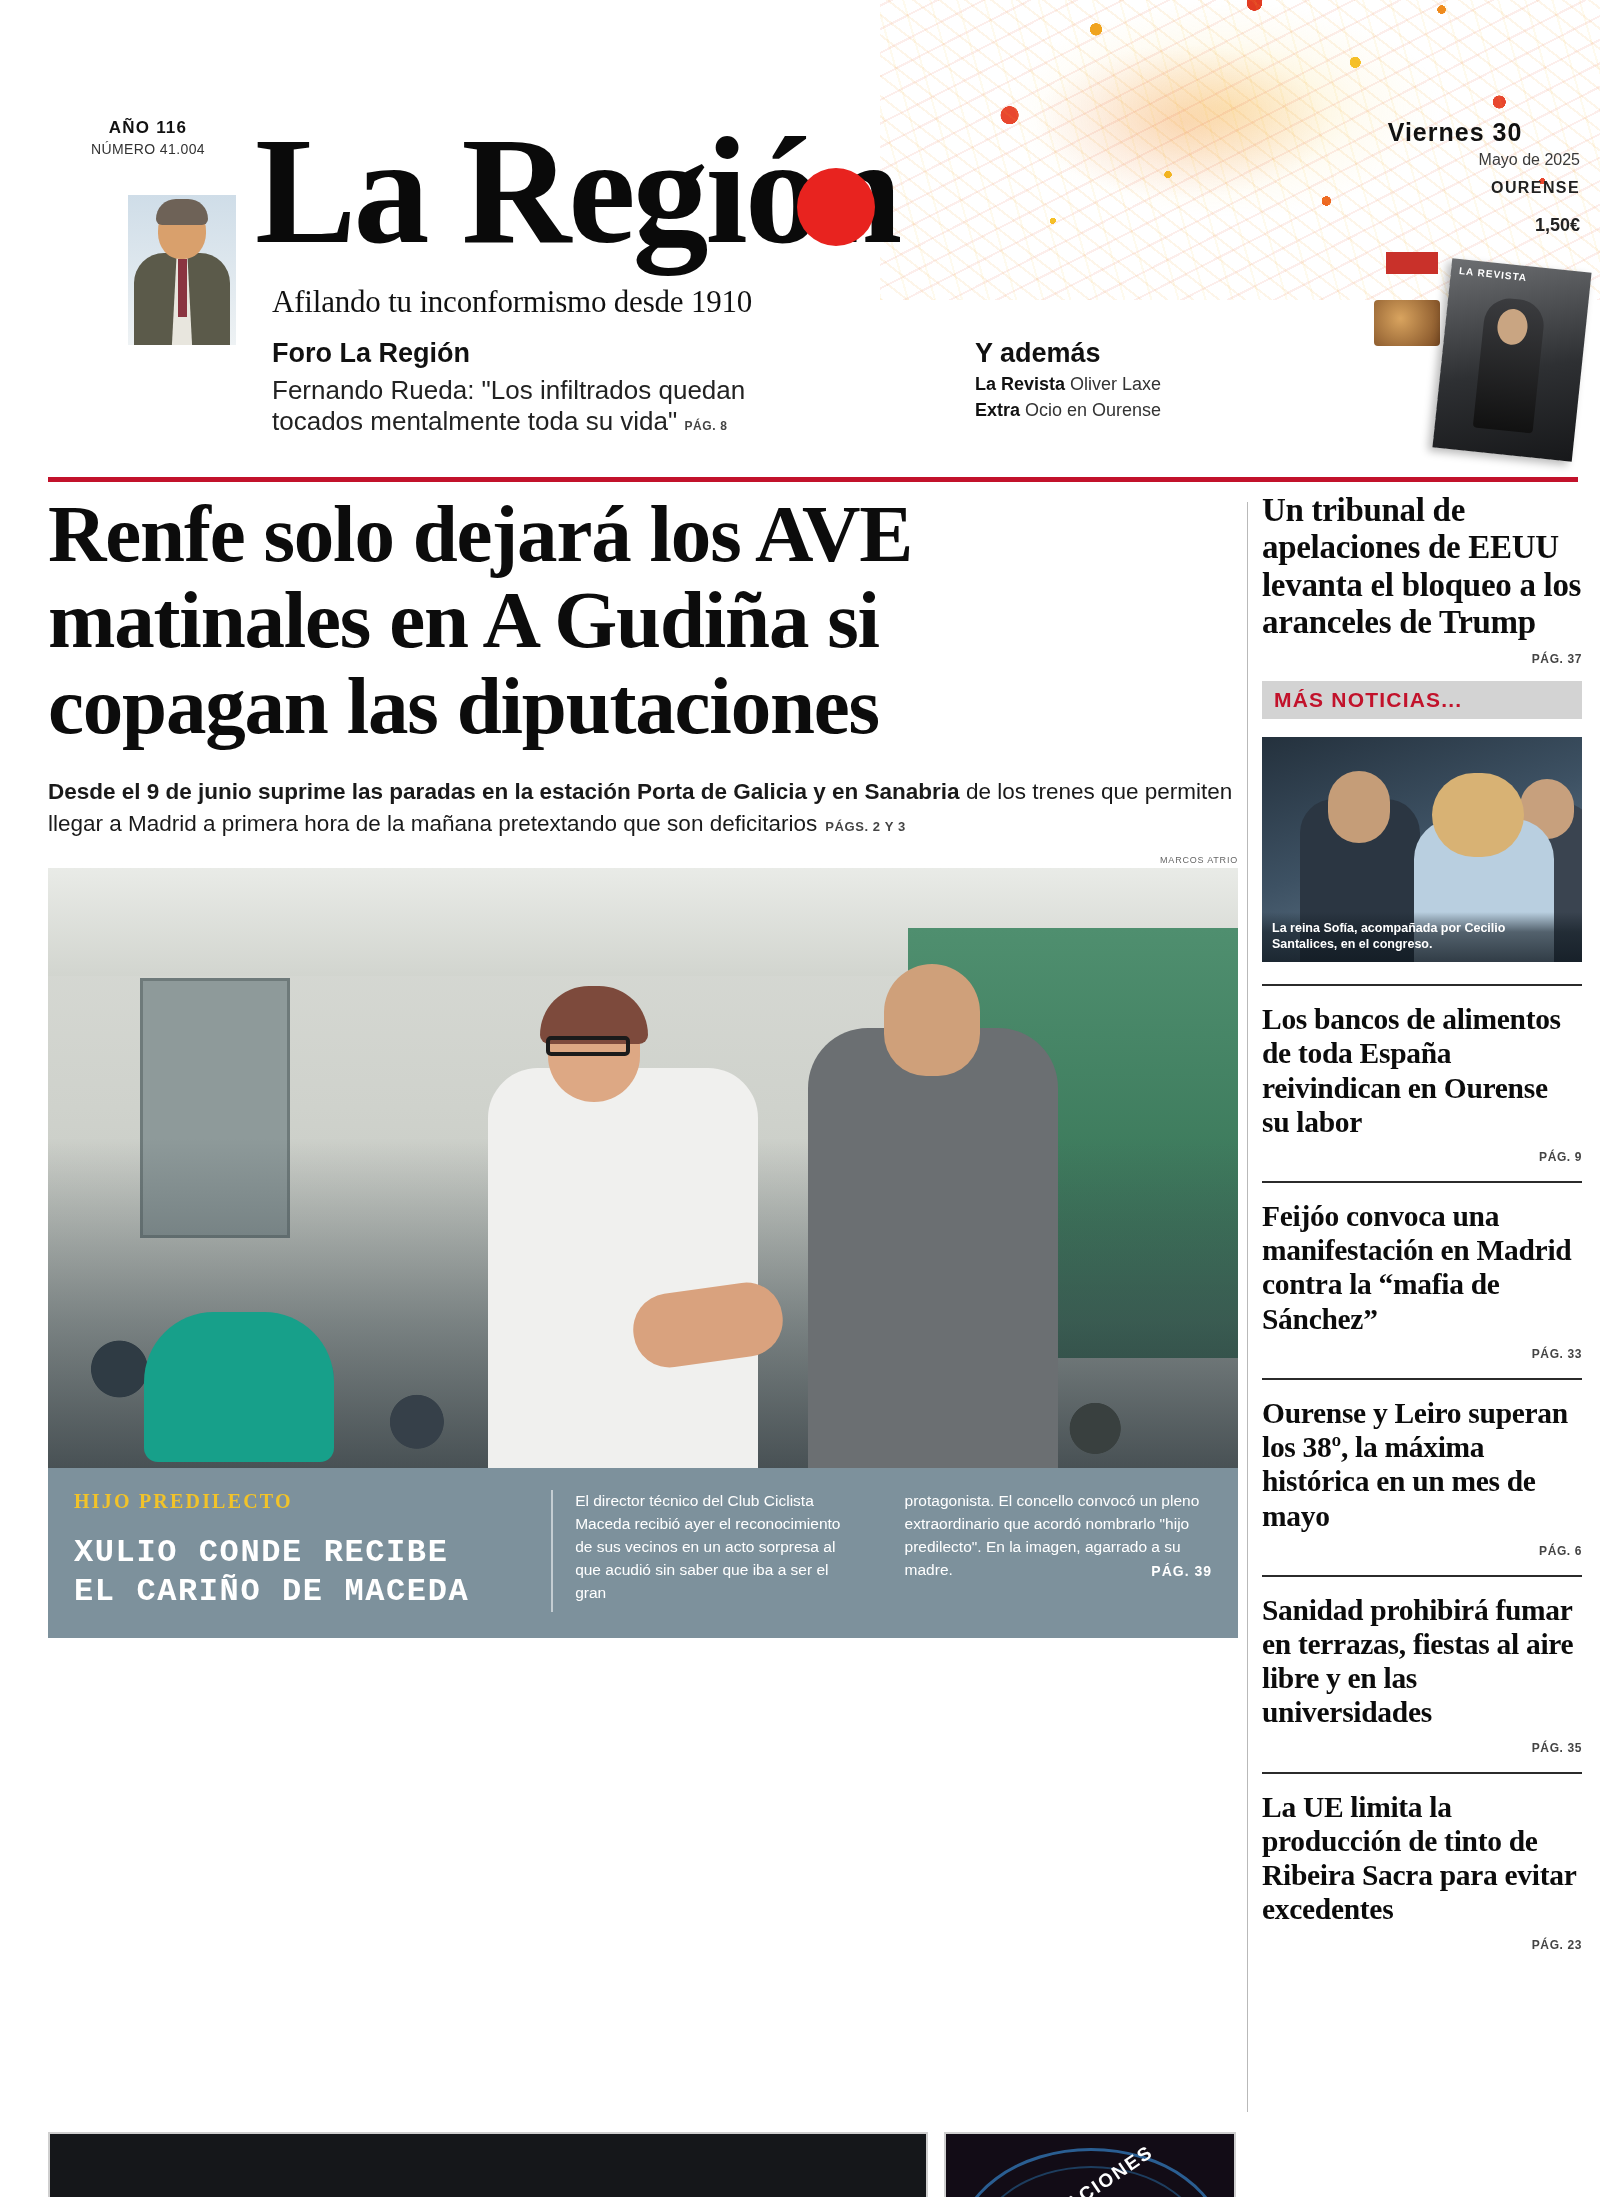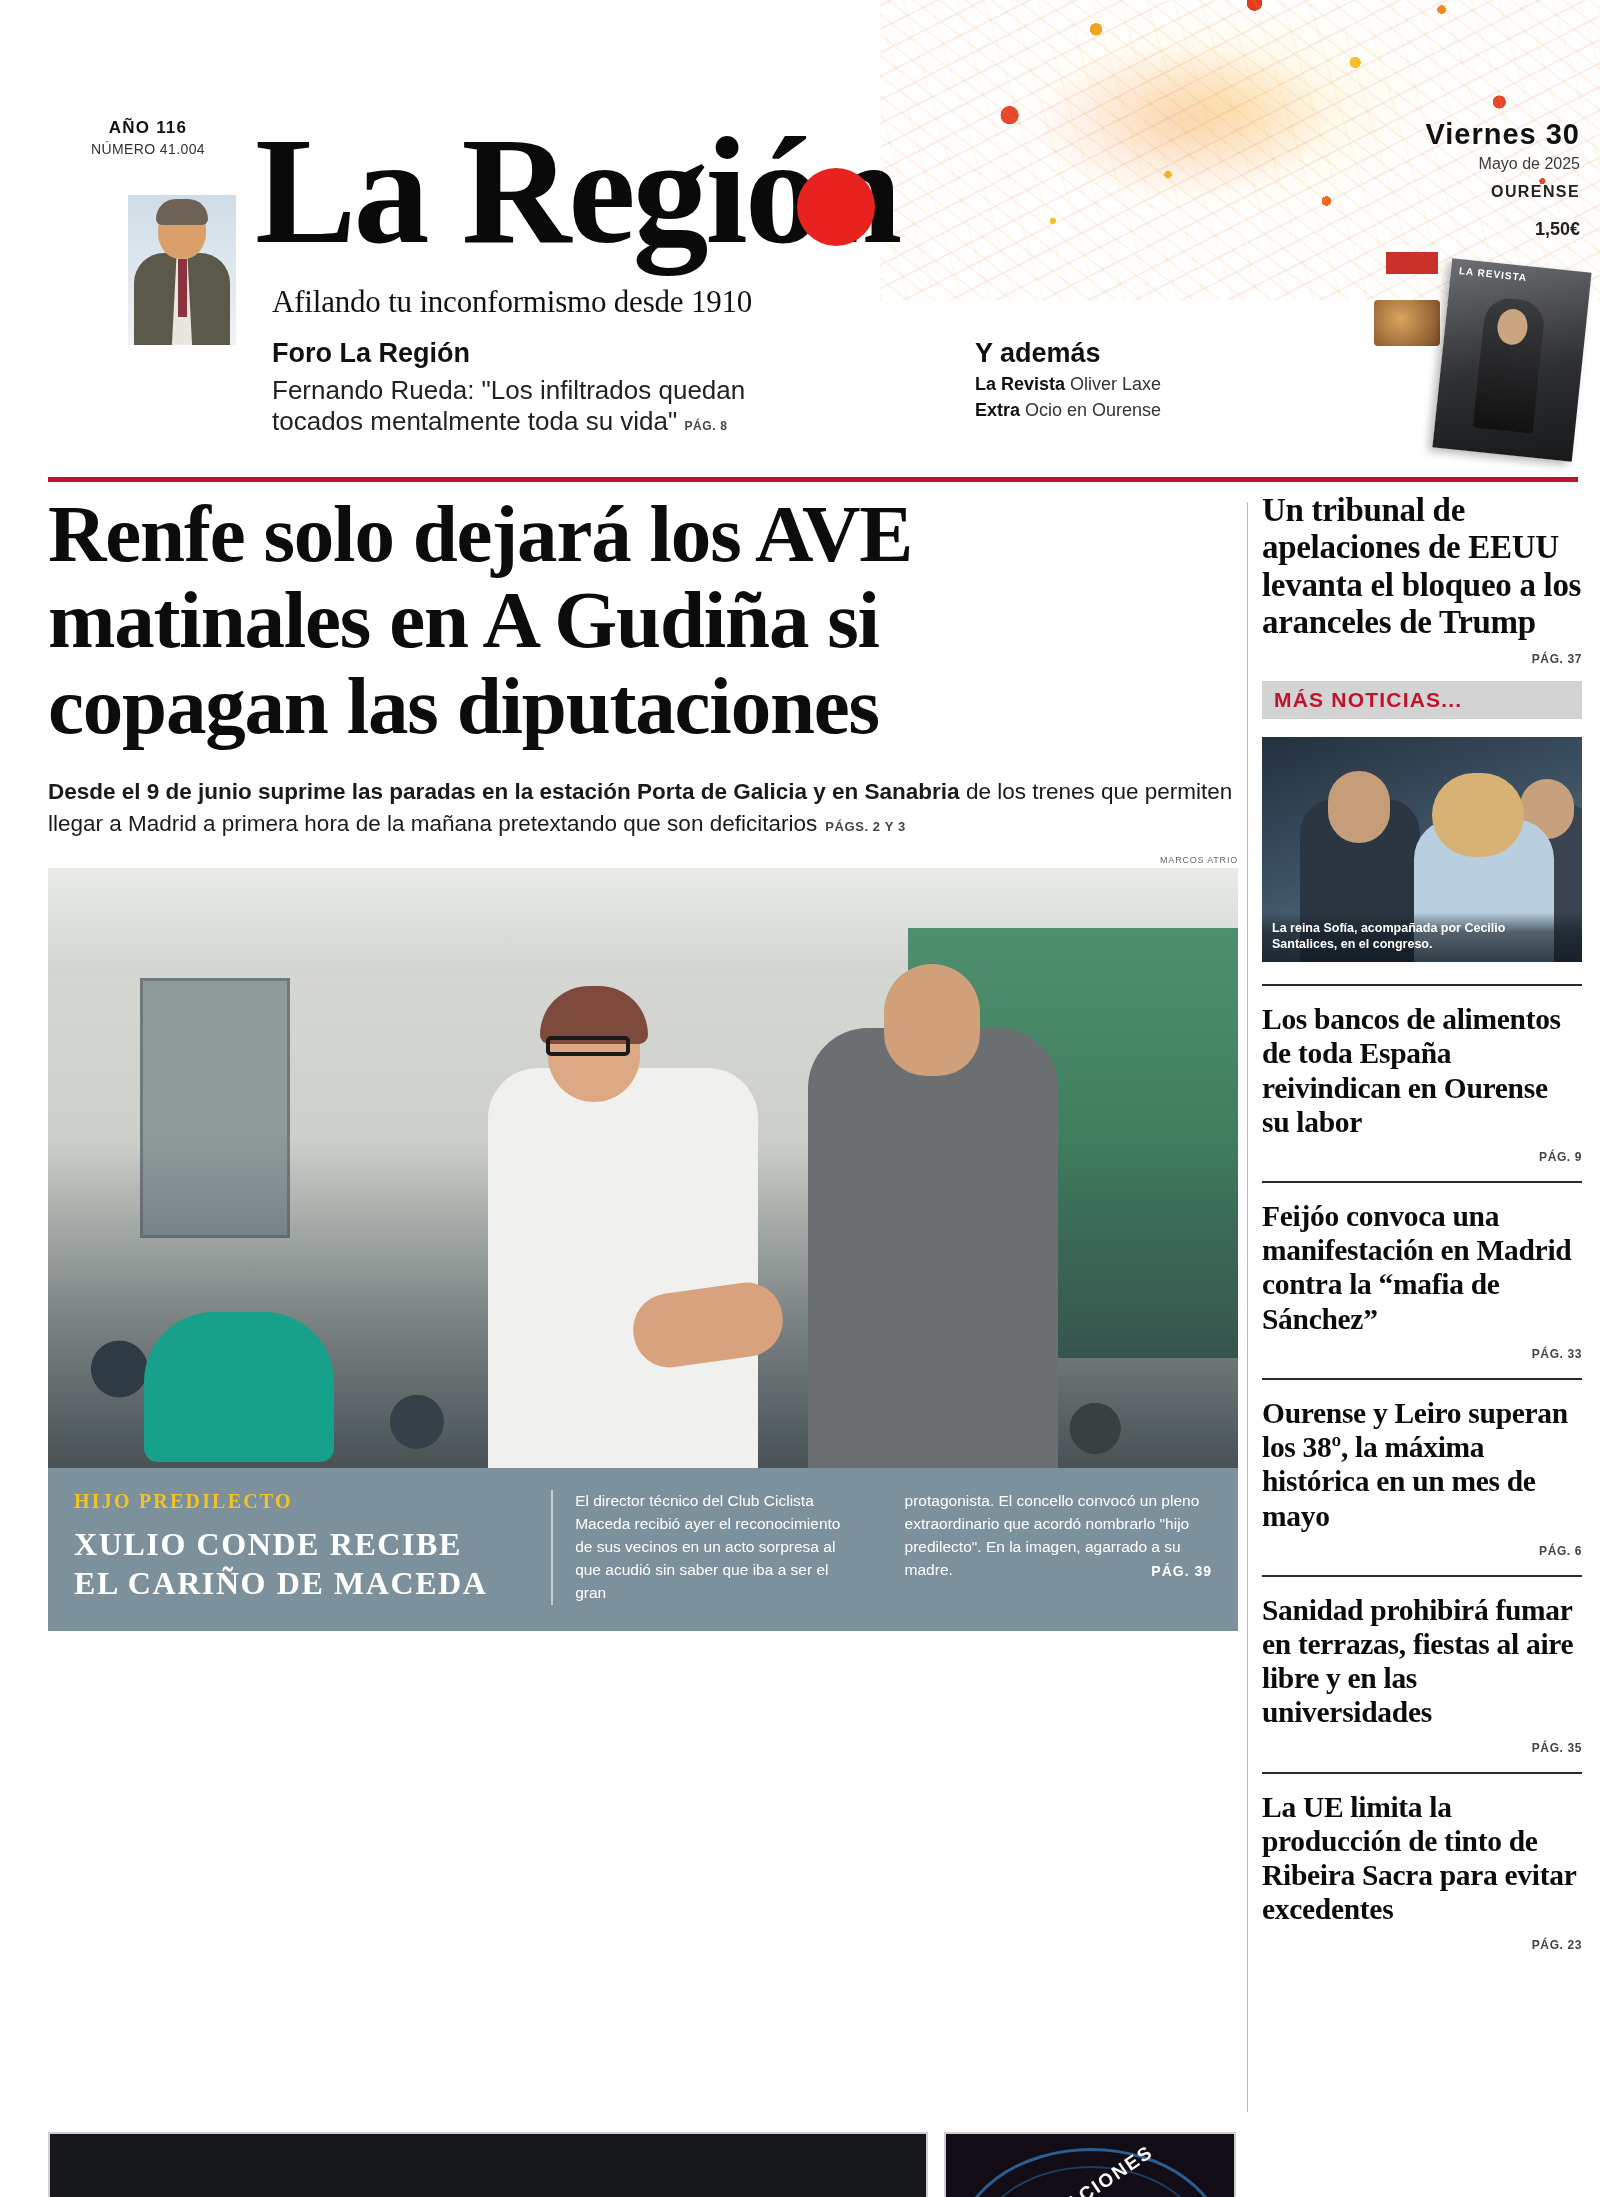--- a/index.html
+++ b/index.html
@@ -60,21 +60,21 @@
   .title .dot-o {
     position:absolute; left:542px; top:48px; width:78px; height:78px; border-radius:50%;
     background:#e8231f;
   }
   .tagline {
     position:absolute; left:272px; top:284px;
     font-family:"Liberation Serif", serif; font-size:31px; color:#111; letter-spacing:-0.2px;
   }
 
   .date-block { position:absolute; right:20px; top:118px; width:250px; text-align:right; }
-  .date-block .dow { font-family:"Liberation Sans",sans-serif; font-weight:700; font-size:29px; color:#111; letter-spacing:1px; }
+  .date-block .dow { font-family:"Liberation Sans",sans-serif; font-weight:700; font-size:25px; color:#111; letter-spacing:1px;text-align:center; }
   .date-block .md  { font-family:"Liberation Sans",sans-serif; font-size:16px; color:#3a3a3a; margin-top:4px; }
   .date-block .city{ font-family:"Liberation Sans",sans-serif; font-weight:700; font-size:16px; color:#222; letter-spacing:1.4px; margin-top:10px; }
   .date-block .price{ font-family:"Liberation Sans",sans-serif; font-weight:700; font-size:18px; color:#222; margin-top:18px; }
 
   .foro { position:absolute; left:272px; top:338px; width:640px; }
   .foro .kicker { font-family:"Liberation Sans",sans-serif; font-weight:700; font-size:27px; color:#111; }
   .foro .txt { font-family:"Liberation Sans",sans-serif; font-size:26px; line-height:1.2; color:#222; margin-top:6px; }
   .pg { font-family:"Liberation Sans",sans-serif; font-weight:700; font-size:12px; color:#444; letter-spacing:.6px; }
 
   .yademas { position:absolute; left:975px; top:338px; width:330px; }
@@ -134,21 +134,21 @@
   .mp-woman-head { position:absolute; left:500px; top:130px; width:92px; height:104px; border-radius:46px; background:#dda884; }
   .mp-woman-hair { position:absolute; left:492px; top:118px; width:108px; height:58px; border-radius:54px 54px 10px 10px; background:#7d4a3c; }
   .mp-glasses { position:absolute; left:498px; top:168px; width:84px; height:20px; border:4px solid #1b1b1b; border-radius:5px; }
   .mp-hands { position:absolute; left:585px; top:420px; width:150px; height:74px; background:#d9a27e; border-radius:36px; transform:rotate(-8deg); }
   .mp-skirt { position:absolute; left:455px; top:430px; width:245px; height:170px; background:linear-gradient(160deg,#9fb7c9,#6d8ea8 50%,#4b6c86); }
 
   
   .capbar { position:relative; width:1190px; background:#7d919c; display:flex; padding:22px 26px 26px 26px; }
   .capbar .left { width:480px; padding-right:20px; border-right:2px solid rgba(255,255,255,.55); }
   .capbar .kicker { font-family:Liberation Serif, serif; font-weight:700; font-size:20px; color:#f2c329; letter-spacing:2.2px; }
-  .capbar .bigtitle { margin-top:12px; font-family:Liberation Serif, serif; font-weight:700; font-size:32px; line-height:1.22; color:#fff; letter-spacing:1.6px; }
+  .capbar .bigtitle { margin-top:20px; font-family:Liberation Mono, monospace; font-weight:700; font-size:32px; line-height:1.22; color:#fff; letter-spacing:1.6px; }
   .capbar .mid { width:330px; padding:0 22px; font-family:"Liberation Sans",sans-serif; font-size:15.5px; line-height:1.48; color:#fff; }
   .capbar .right { width:330px; padding-left:22px; font-family:"Liberation Sans",sans-serif; font-size:15.5px; line-height:1.48; color:#fff; position:relative; }
   .capbar .right .pgwhite { font-weight:700; font-size:14px; color:#fff; letter-spacing:1px; float:right; margin-top:2px; }
 
   
   .r-head {
     font-family:"Liberation Serif",serif; font-weight:700; font-size:33px; line-height:1.13;
     letter-spacing:-0.3px; color:#0c0c0c;
   }
   .r-head.small { font-size:29.5px; line-height:1.16; }

